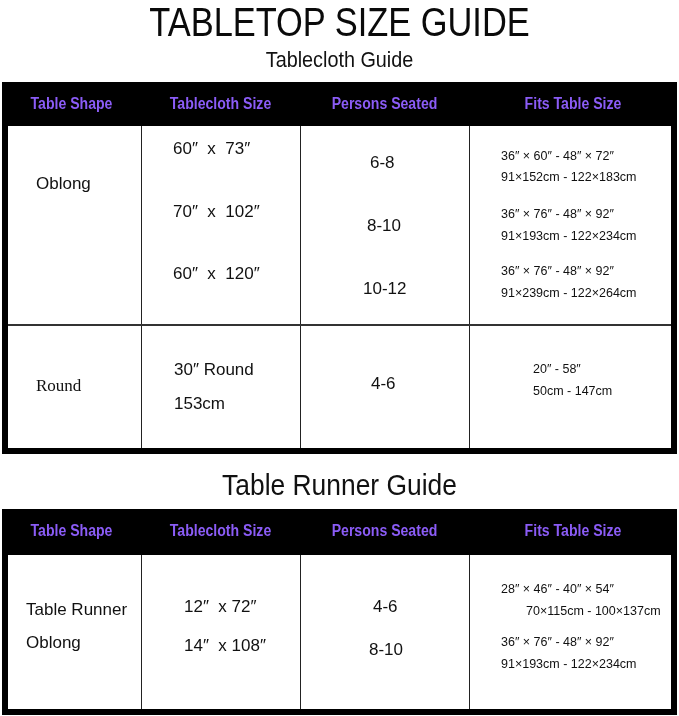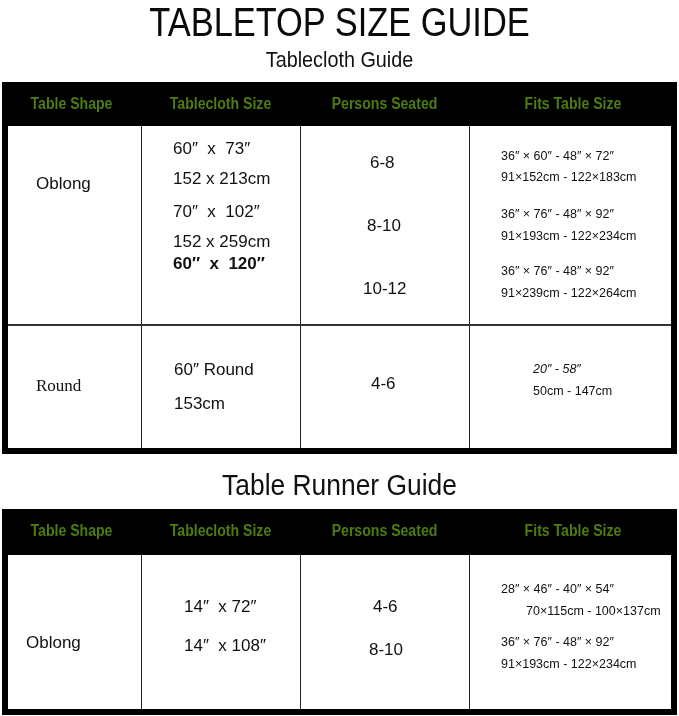--- a/index.html
+++ b/index.html
@@ -21,21 +21,21 @@
   .guide-table {
     position: absolute; left: 2px; width: 675px;
     border: 6px solid #000; border-top: 0;
     background: #fff;
   }
   .t1 { top: 82px; height: 372px; }
   .t2 { top: 509px; height: 206px; }
 
   .thead {
     position: absolute; left: -6px; top: 0; width: 675px; height: 44px;
-    background: #000; color: #4d7c0f;
+    background: #000; color: #8b5cf6;
   }
   .th {
     position: absolute; top: 0; height: 44px; line-height: 44px;
     text-align: center; font-weight: bold; font-size: 16px;
     transform: scaleX(0.88);
   }
   .c1 { left: 0; width: 139px; }
   .c2 { left: 139px; width: 159px; }
   .c3 { left: 298px; width: 169px; }
   .c4 { left: 467px; width: 208px; }
@@ -61,60 +61,59 @@
   </div>
 
   <div class="vline" style="left:133px; top:44px; height:322px;"></div>
   <div class="vline" style="left:292px; top:44px; height:322px;"></div>
   <div class="vline" style="left:461px; top:44px; height:322px;"></div>
   <div class="hline" style="top:242px;"></div>
 
   <div class="cell" style="left:28px; top:92px;">Oblong</div>
 
   <div class="cell" style="left:165px; top:57px; white-space:pre;">60″  x  73″</div>
-  <div class="cell" style="left:165px; top:87px;">152 x 213cm</div>
   <div class="cell" style="left:165px; top:120px; white-space:pre;">70″  x  102″</div>
-  <div class="cell" style="left:165px; top:150px;">152 x 259cm</div>
-  <div class="cell" style="left:165px; top:172px; white-space:pre;font-weight:bold;">60″  x  120″</div>
+  <div class="cell" style="left:165px; top:182px; white-space:pre;">60″  x  120″</div>
 
   <div class="cell" style="left:362px; top:71px;">6-8</div>
   <div class="cell" style="left:359px; top:134px;">8-10</div>
   <div class="cell" style="left:355px; top:197px;">10-12</div>
 
   <div class="cell small" style="left:493px; top:67px;">36″ × 60″ - 48″ × 72″</div>
   <div class="cell small" style="left:493px; top:88px;">91×152cm - 122×183cm</div>
   <div class="cell small" style="left:493px; top:125px;">36″ × 76″ - 48″ × 92″</div>
   <div class="cell small" style="left:493px; top:147px;">91×193cm - 122×234cm</div>
   <div class="cell small" style="left:493px; top:182px;">36″ × 76″ - 48″ × 92″</div>
   <div class="cell small" style="left:493px; top:204px;">91×239cm - 122×264cm</div>
 
   <div class="cell" style="left:28px; top:294px;font-family:Liberation Serif, serif;">Round</div>
-  <div class="cell" style="left:166px; top:278px; white-space:pre;">60″ Round</div>
+  <div class="cell" style="left:166px; top:278px; white-space:pre;">30″ Round</div>
   <div class="cell" style="left:166px; top:312px;text-align:center;">153cm</div>
   <div class="cell" style="left:363px; top:292px;">4-6</div>
-  <div class="cell small" style="left:525px; top:280px;font-style:italic;">20″ - 58″</div>
+  <div class="cell small" style="left:525px; top:280px;">20″ - 58″</div>
   <div class="cell small" style="left:525px; top:302px;">50cm - 147cm</div>
 </div>
 
 <div class="sub-title sub2">Table Runner Guide</div>
 
 <div class="guide-table t2">
   <div class="thead" style="height:46px;">
     <div class="th c1">Table Shape</div>
     <div class="th c2">Tablecloth Size</div>
     <div class="th c3">Persons Seated</div>
     <div class="th c4">Fits Table Size</div>
   </div>
   <div class="vline" style="left:133px; top:46px; height:154px;"></div>
   <div class="vline" style="left:292px; top:46px; height:154px;"></div>
   <div class="vline" style="left:461px; top:46px; height:154px;"></div>
 
+  <div class="cell" style="left:18px; top:91px;">Table Runner</div>
   <div class="cell" style="left:18px; top:124px;">Oblong</div>
 
-  <div class="cell" style="left:176px; top:88px; white-space:pre;">14″  x 72″</div>
+  <div class="cell" style="left:176px; top:88px; white-space:pre;">12″  x 72″</div>
   <div class="cell" style="left:176px; top:127px; white-space:pre;">14″  x 108″</div>
 
   <div class="cell" style="left:365px; top:88px;">4-6</div>
   <div class="cell" style="left:361px; top:131px;">8-10</div>
 
   <div class="cell small" style="left:493px; top:73px;">28″ × 46″ - 40″ × 54″</div>
   <div class="cell small" style="left:493px; top:95px;margin-left:25px;">70×115cm - 100×137cm</div>
   <div class="cell small" style="left:493px; top:126px;">36″ × 76″ - 48″ × 92″</div>
   <div class="cell small" style="left:493px; top:148px;">91×193cm - 122×234cm</div>
 </div>

